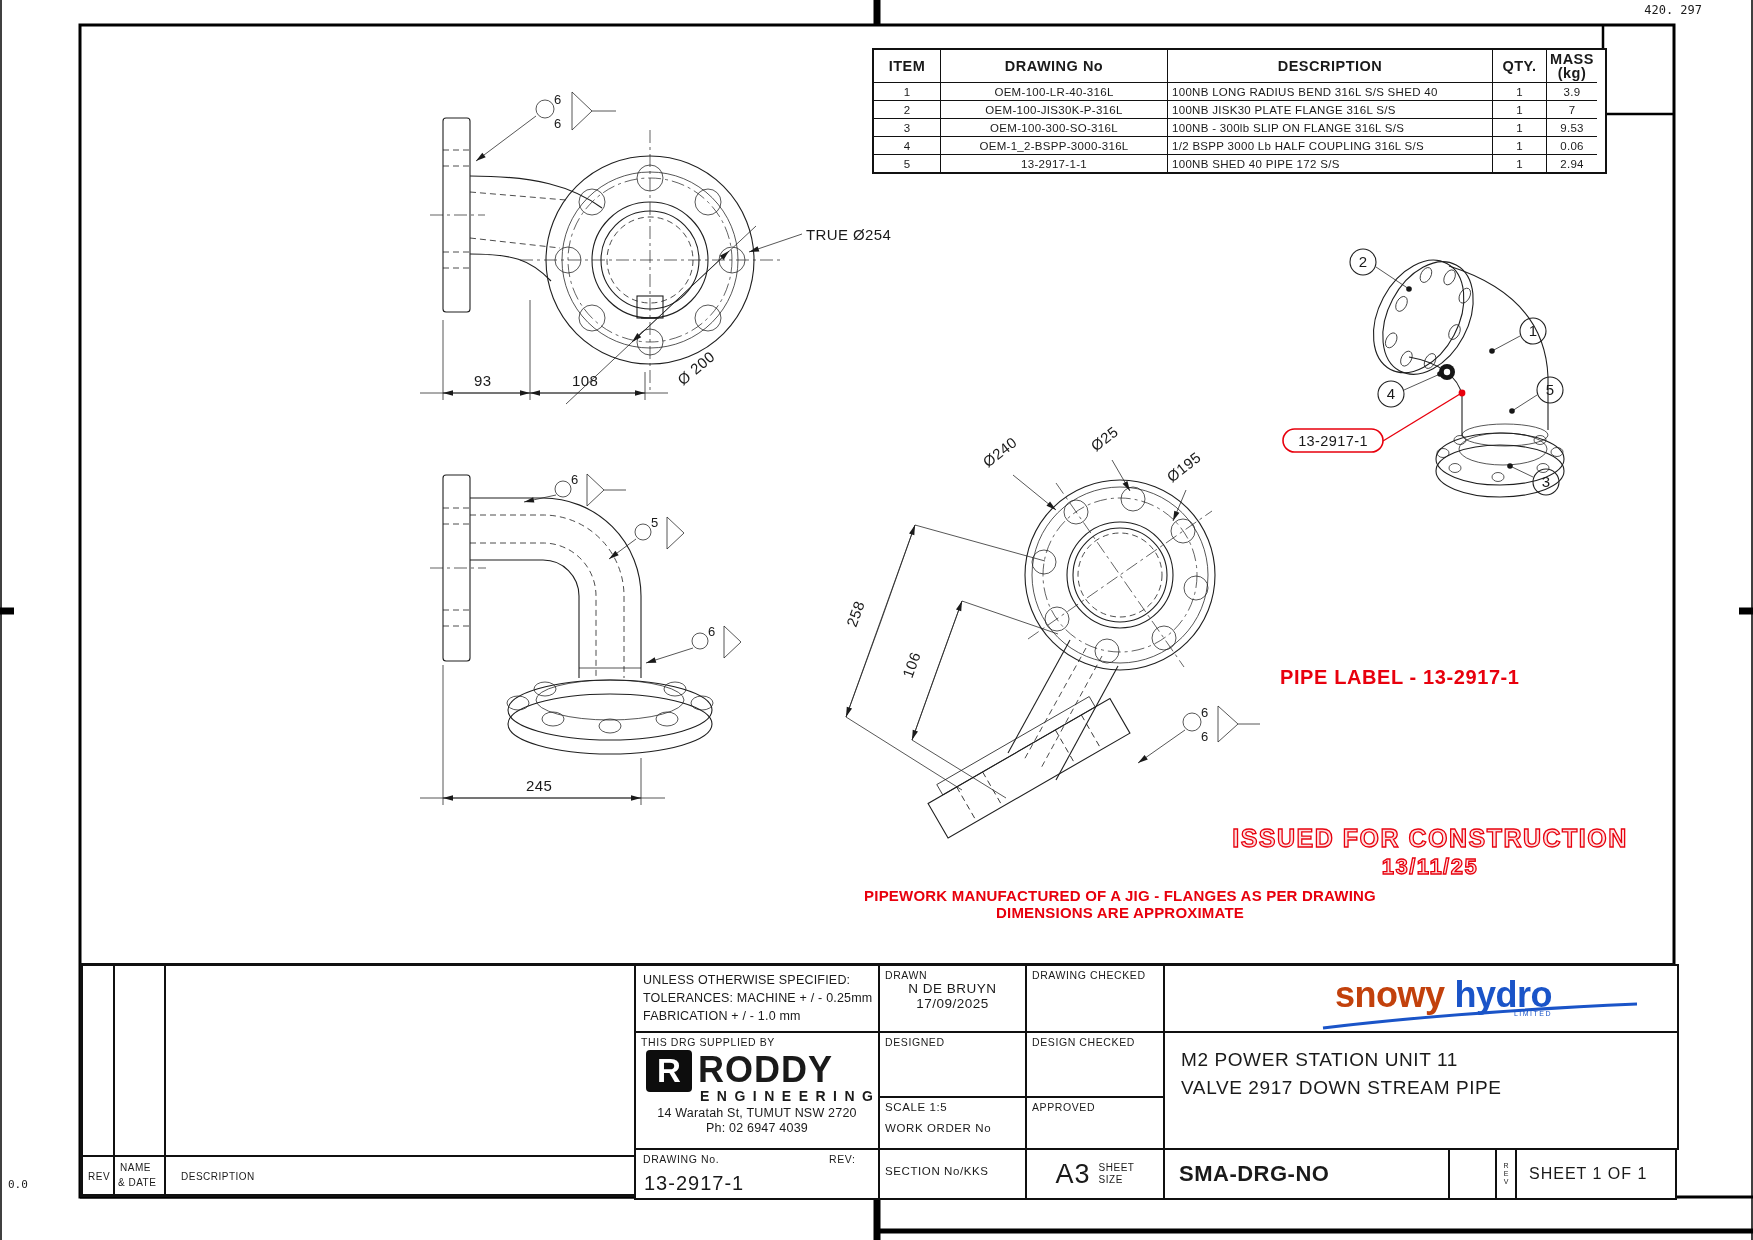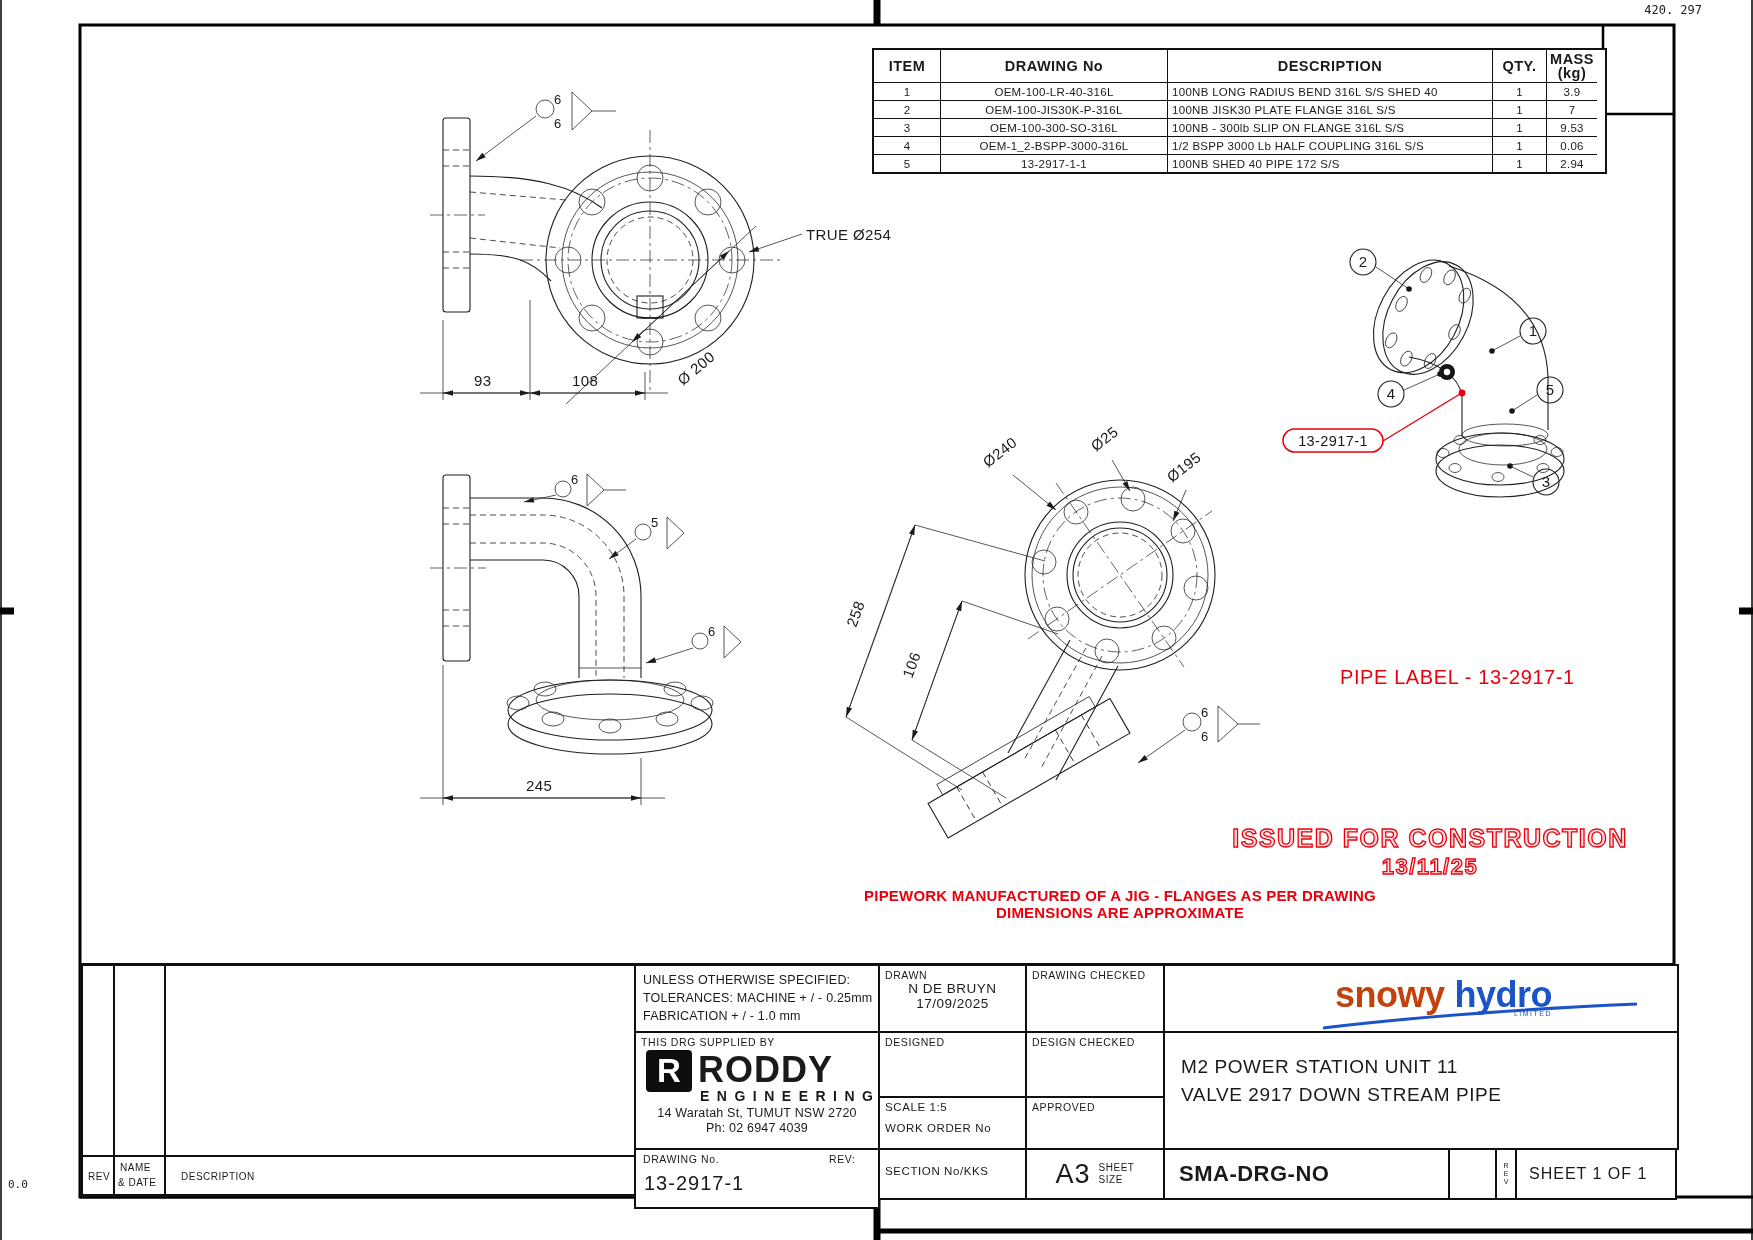--- a/index.html
+++ b/index.html
@@ -14,21 +14,21 @@
   .bom .c{border-right:1.6px solid #111;border-bottom:1.4px solid #111;
           display:flex;align-items:center;justify-content:center;text-align:center;
           font-size:11.5px;letter-spacing:.3px;height:17px;overflow:hidden;white-space:nowrap;}
   .bom .hd{height:32px;font-size:14.5px;font-weight:700;letter-spacing:.5px;}
   .bom .left{justify-content:flex-start;padding-left:4px;}
   .bom .last{border-right:none;}
   .bom .bot{border-bottom:none;}
   .masshd{line-height:14px;display:flex;flex-direction:column;align-items:center;justify-content:center;}
   
   .red{color:#e8000d;}
-  .pipe-note{left:1340px;top:666px;font-size:20px;font-weight:400;white-space:nowrap;letter-spacing:.6px;}
+  .pipe-note{left:1280px;top:666px;font-size:20px;font-weight:700;white-space:nowrap;letter-spacing:.6px;}
   .issued{left:1140px;top:824px;width:580px;text-align:center;font-weight:800;letter-spacing:1.5px;
           color:rgba(232,0,13,.12);-webkit-text-stroke:1.3px #e8000d;}
   .issued .l1{font-size:25px;}
   .issued .l2{font-size:22px;margin-top:1px;}
   .jig{left:830px;top:887px;width:580px;text-align:center;font-size:15px;font-weight:700;line-height:17px;letter-spacing:.2px;}
   .weight{left:830px;top:930px;width:580px;text-align:center;font-size:16.5px;letter-spacing:.6px;color:#1a1a1a;}
   .corner-dims{left:1590px;top:3px;width:112px;text-align:right;font-size:12px;font-family:"DejaVu Sans Mono","Liberation Mono",monospace;}
   .fold{left:8px;top:1178px;font-size:11px;font-family:"DejaVu Sans Mono","Liberation Mono",monospace;}
   
   .tb{left:80px;top:963px;width:1594px;height:234px;background:#fff;}
@@ -42,21 +42,21 @@
   .roddy{font-size:36px;font-weight:800;letter-spacing:1px;line-height:40px;margin-left:6px;}
   .engin{font-size:14px;font-weight:700;letter-spacing:7.5px;margin:-4px 0 0 64px;}
   .addr{text-align:center;font-size:12.5px;line-height:15px;letter-spacing:.2px;margin-top:2px;}
   .dno-val{font-size:20px;letter-spacing:1px;padding:6px 0 0 8px;}
   .a3{font-size:27px;letter-spacing:1px;text-align:center;}
   .shsz{font-size:10px;line-height:12px;letter-spacing:.5px;}
   .sma{font-size:22px;font-weight:700;letter-spacing:.5px;display:flex;align-items:center;padding-left:14px;}
   .shnote{font-size:16px;letter-spacing:1px;display:flex;align-items:center;padding-left:12px;}
   .vert{writing-mode:vertical-rl;text-orientation:upright;font-size:7px;letter-spacing:1px;
         display:flex;align-items:center;justify-content:center;width:100%;height:100%;}
-  .titletxt{font-size:19px;line-height:28px;letter-spacing:.6px;padding:20px 0 0 16px;}
+  .titletxt{font-size:19px;line-height:28px;letter-spacing:.6px;padding:13px 0 0 16px;}
   .snowy{font-size:36px;font-weight:800;color:#c2410c;letter-spacing:-.5px;}
   .hydro{font-size:36px;font-weight:800;color:#1a54c8;letter-spacing:-.5px;}
   .limited{font-size:7px;color:#1a54c8;letter-spacing:1.5px;text-align:right;margin-top:-6px;}
   .revline{position:absolute;top:0;width:2px;height:100%;background:#101010;}
   .revhdr{position:absolute;left:0;bottom:0;width:100%;height:39px;border-top:2px solid #101010;box-sizing:border-box;}
   .revhdr span{position:absolute;font-size:10px;letter-spacing:.5px;}
 </style>
 </head>
 <body>
 
@@ -423,21 +423,21 @@
       <div class="rodrow">
         <div class="rbox">R</div>
         <div class="roddy">RODDY</div>
       </div>
       <div class="engin">ENGINEERING</div>
       <div class="addr">
         <div>14 Waratah St, TUMUT NSW 2720</div>
         <div>Ph: 02 6947 4039</div>
       </div>
     </div>
-    <div class="cell" style="left:551px;top:182px;width:246px;height:61px;text-align:center;">
+    <div class="cell" style="left:551px;top:182px;width:246px;height:52px;text-align:center;">
       <span class="lbl abs" style="left:2px;top:0;">DRAWING No.</span>
       <span class="lbl abs" style="left:188px;top:0;">REV:</span>
       <div class="dno-val cad abs" style="left:0;top:16px;">13-2917-1</div>
     </div>
 
     <div class="cell" style="left:795px;top:-2px;width:149px;height:71px;">
       <div class="lbl">DRAWN</div>
       <div class="cvc">
         <span>N DE BRUYN</span>
         <span>17/09/2025</span>

